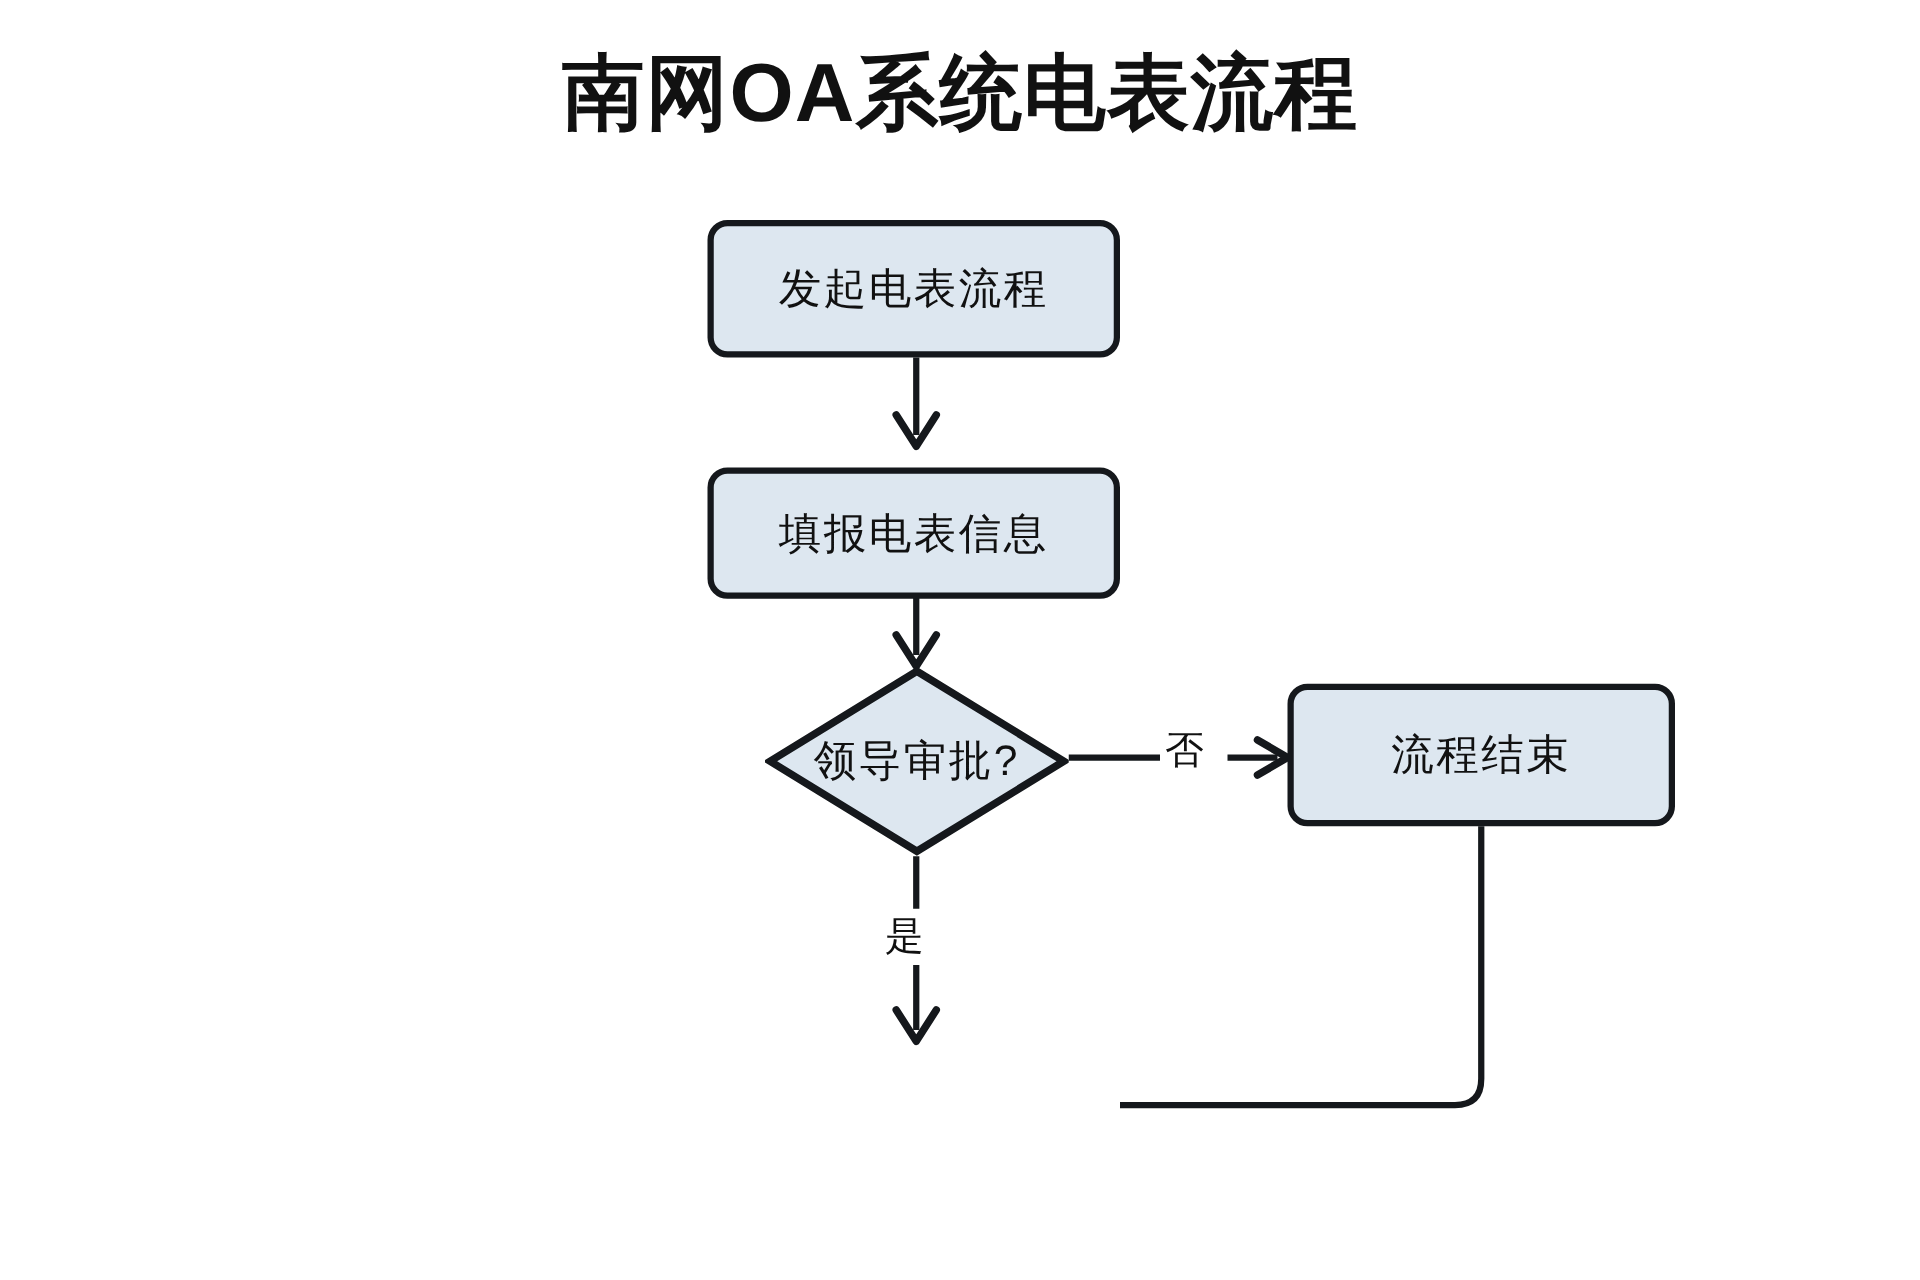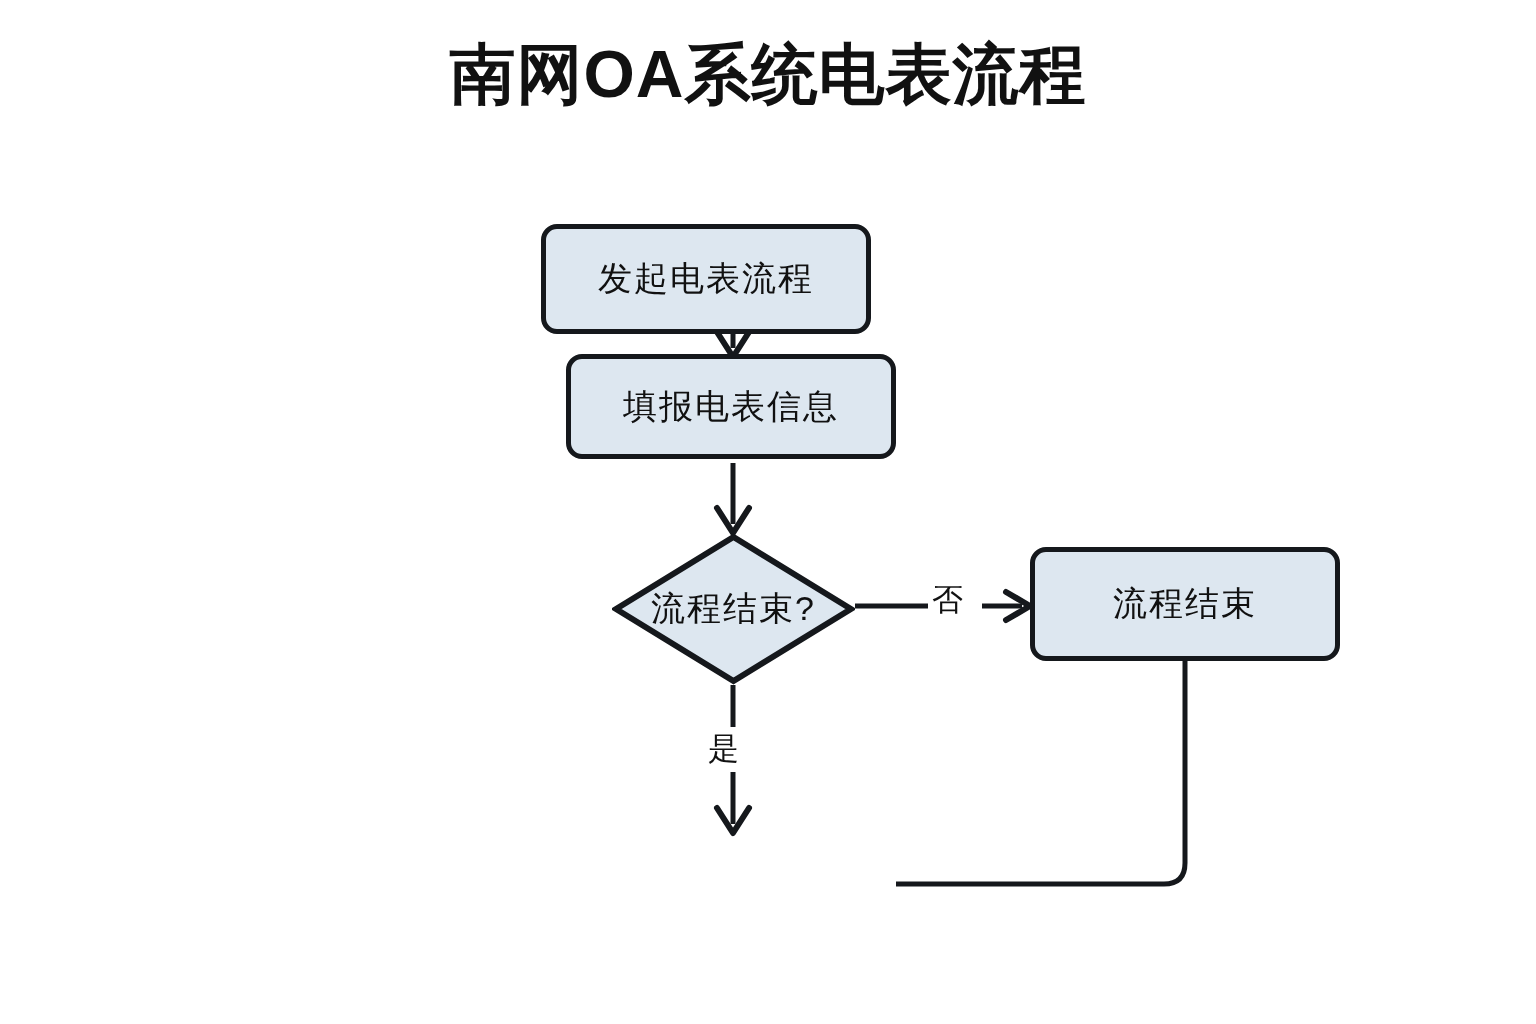--- a/index.html
+++ b/index.html
@@ -53,22 +53,22 @@
     user-select: none;
   }
 
   .node-box {
     background: #dde7f0;
     border: 5px solid #15181c;
     border-radius: 16px;
   }
 
   
-  #node-start   { left: 541px; top: 176px; width: 330px; height: 110px; margin-top: 48px; }
-  #node-fill    { left: 566px; top: 354px; width: 330px; height: 105px; }
+  #node-start   { left: 566px; top: 176px; width: 330px; height: 110px; }
+  #node-fill    { left: 566px; top: 374px; width: 330px; height: 105px; }
   #node-approve { left: 1030px; top: 547px; width: 310px; height: 114px; }
   #node-end     { left: 566px; top: 833px; width: 330px; height: 103px; }
 
   
   #node-decision {
     left: 612px;
     top: 533px;
     width: 243px;
     height: 152px;
     background: transparent;
@@ -152,21 +152,21 @@
   </div>
 
   <div class="node node-box" id="node-fill">
     <span>填报电表信息</span>
   </div>
 
   <div class="node" id="node-decision">
     <svg class="diamond-shape" viewBox="0 0 243 152">
       <polygon points="121.5,4 239,76 121.5,148 4,76" fill="#dde7f0" stroke="#15181c" stroke-width="6" stroke-linejoin="miter"></polygon>
     </svg>
-    <span class="diamond-label">流程结束?</span>
+    <span class="diamond-label">领导审批?</span>
   </div>
 
   <div class="node node-box" id="node-approve">
     <span>流程结束</span>
   </div>
 
 
   <div class="edge-label" id="label-no">否</div>
 
   <div class="edge-label" id="label-yes">是</div>

